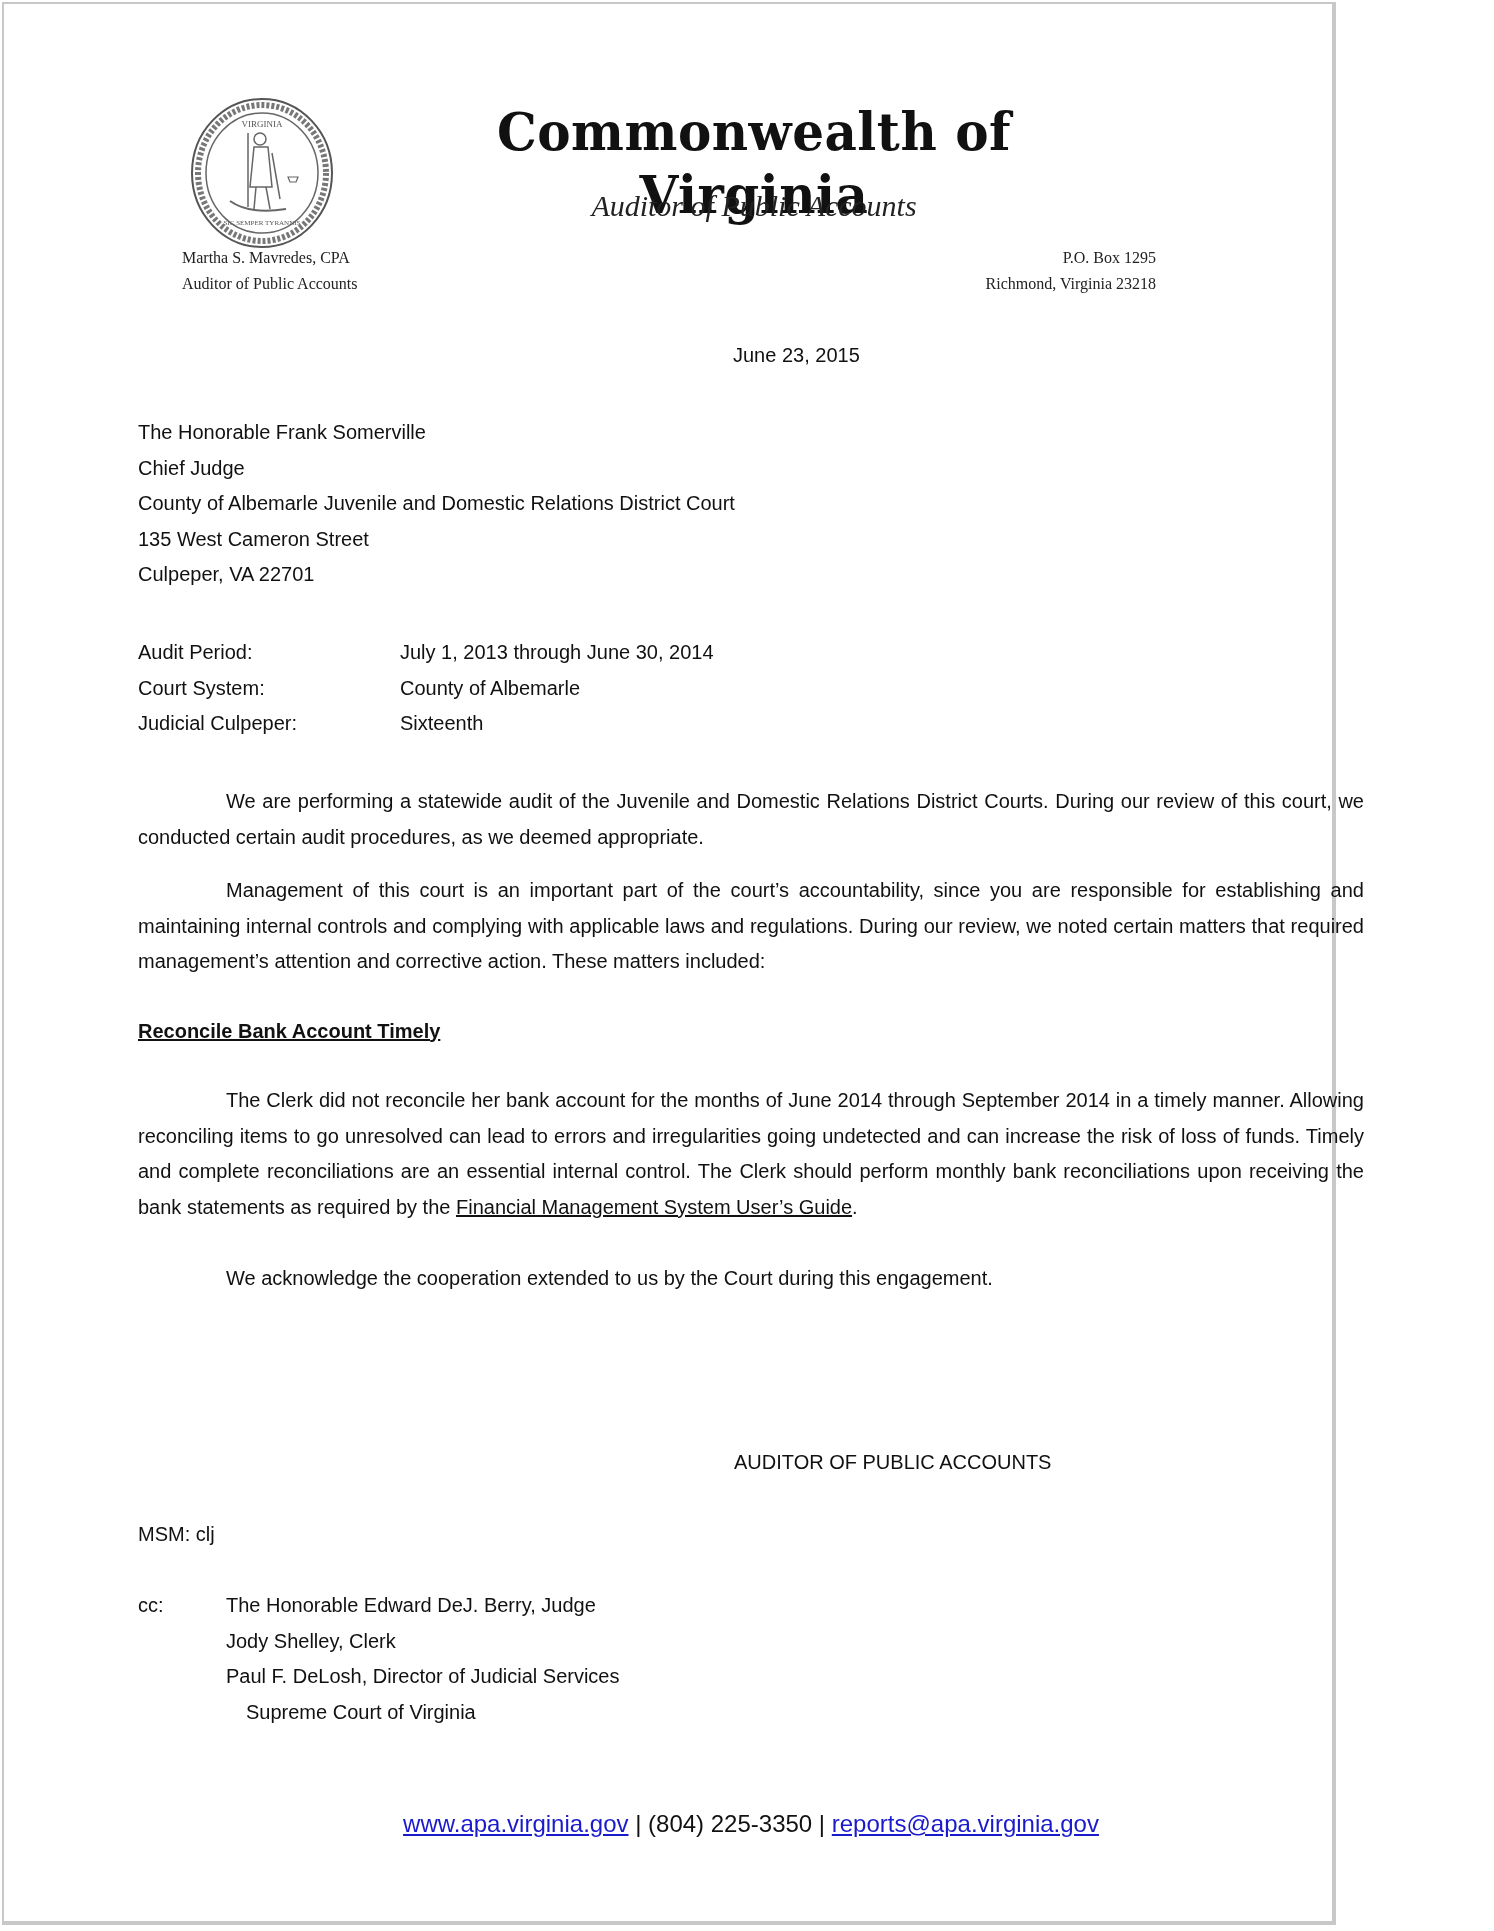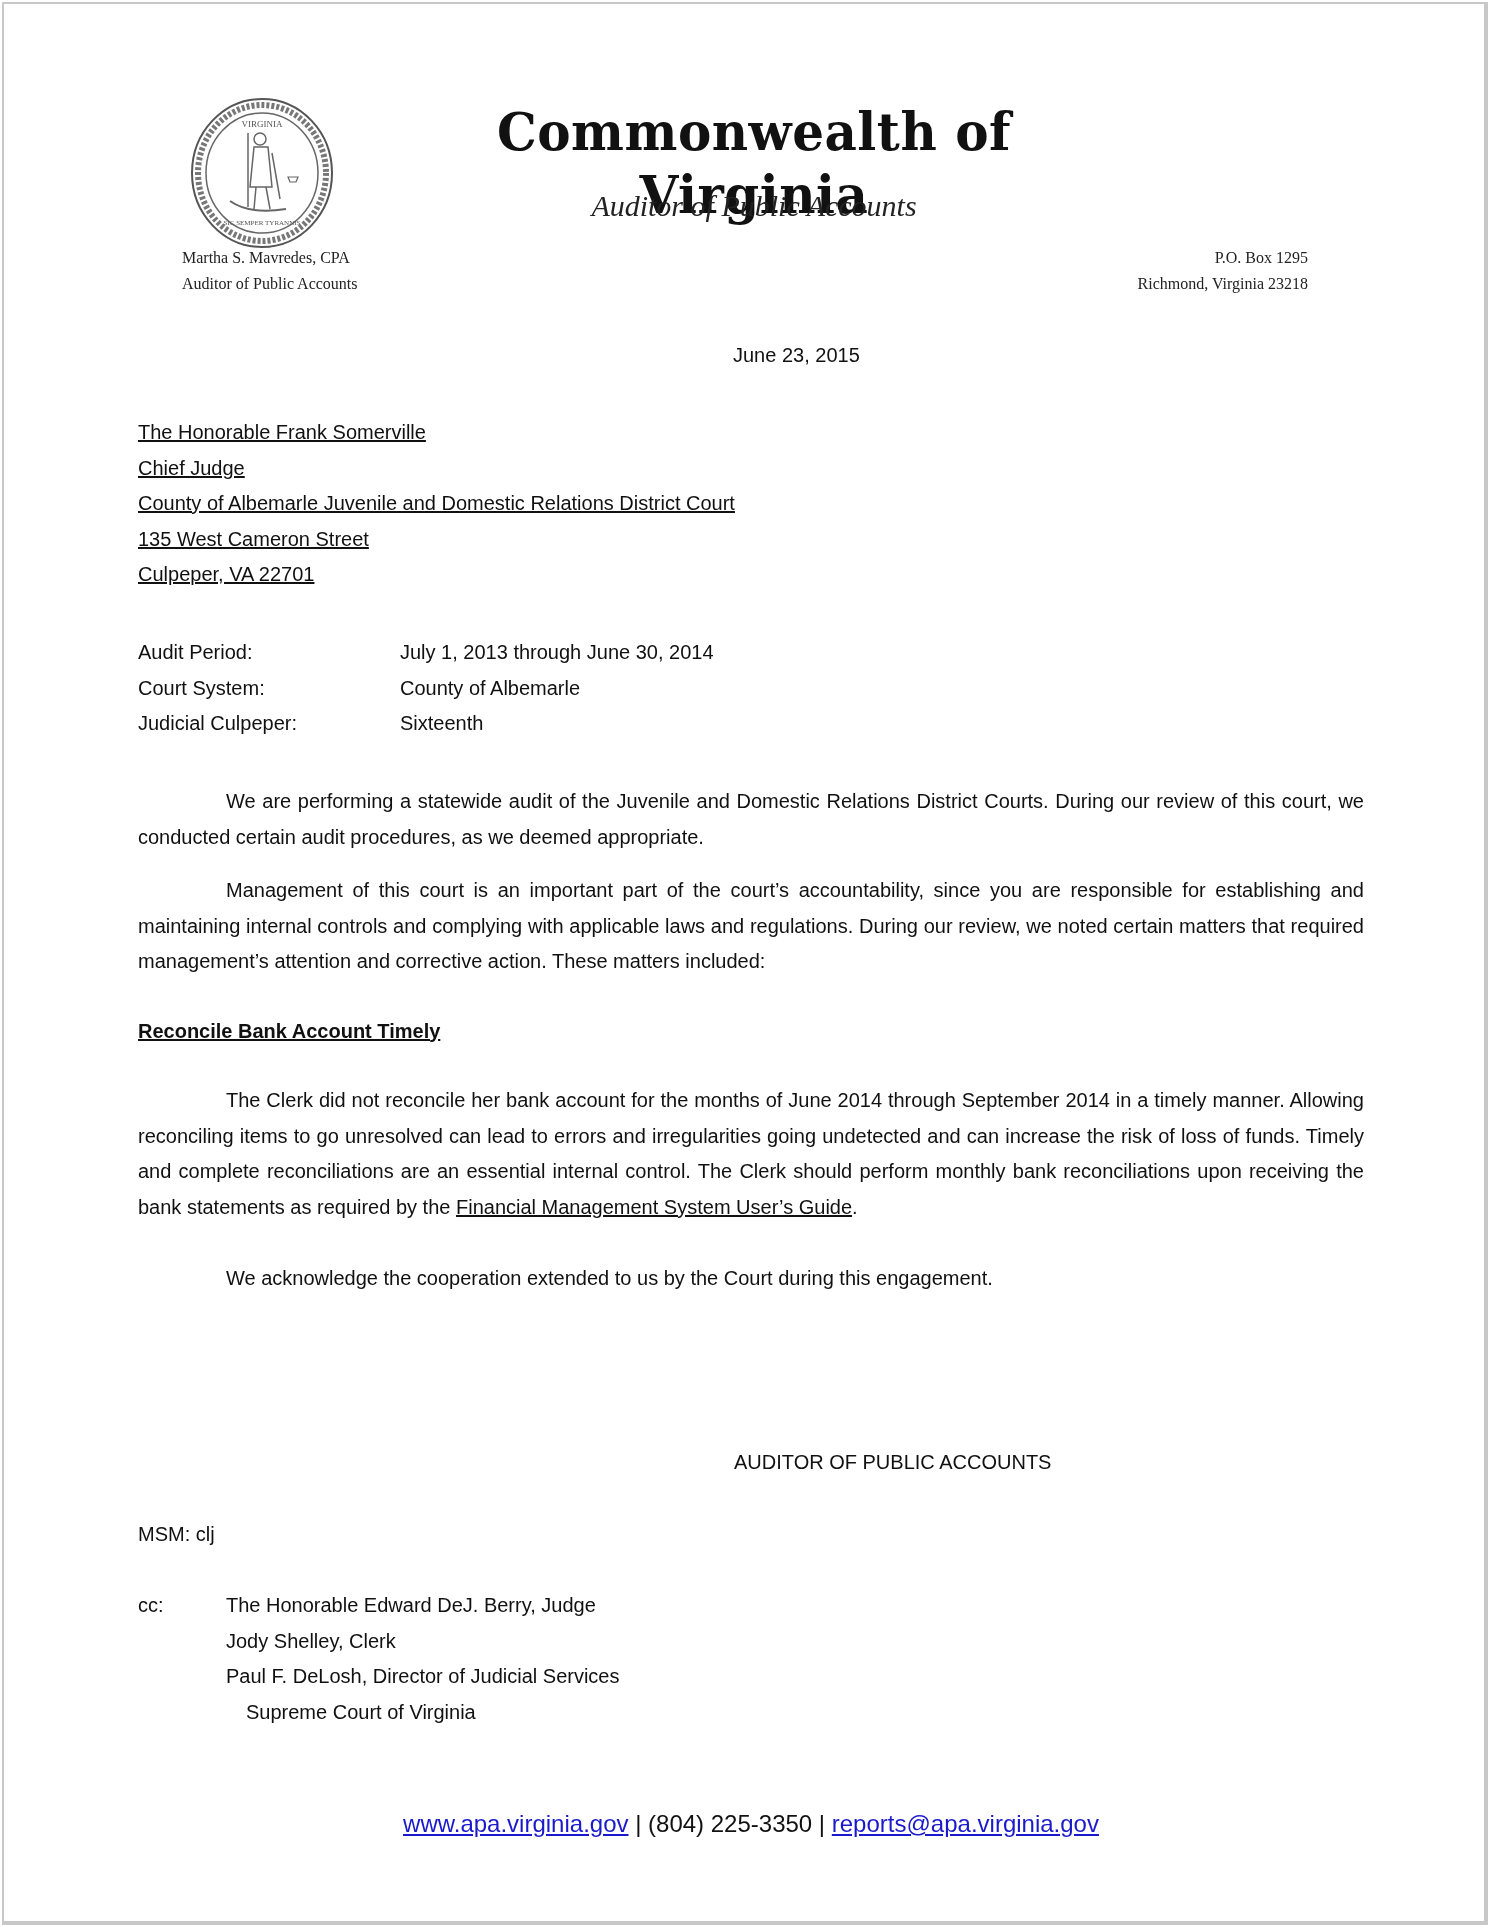--- a/index.html
+++ b/index.html
@@ -10,21 +10,21 @@
     body {
       width: 1494px;
       height: 1931px;
       position: relative;
       overflow: hidden;
     }
     .page {
       position: absolute;
       left: 2px;
       top: 2px;
-      width: 1486px;
+      width: 1334px;
       height: 1923px;
       background: #ffffff;
       border-top: 2px solid #c8c8c8;
       border-left: 2px solid #c8c8c8;
       border-right: 4px solid #c8c8c8;
       border-bottom: 4px solid #c8c8c8;
       box-sizing: border-box;
     }
     .seal {
       position: absolute;
@@ -77,21 +77,20 @@
     }
     .date {
       position: absolute;
       left: 729px;
       top: 334px;
     }
     .addressee {
       position: absolute;
       left: 134px;
       top: 411px;
-      text-decoration: underline;
     }
     .meta {
       position: absolute;
       left: 134px;
       top: 631px;
     }
     .meta-row { display: flex; }
     .meta-label { width: 262px; }
     .paragraphs {
       position: absolute;

